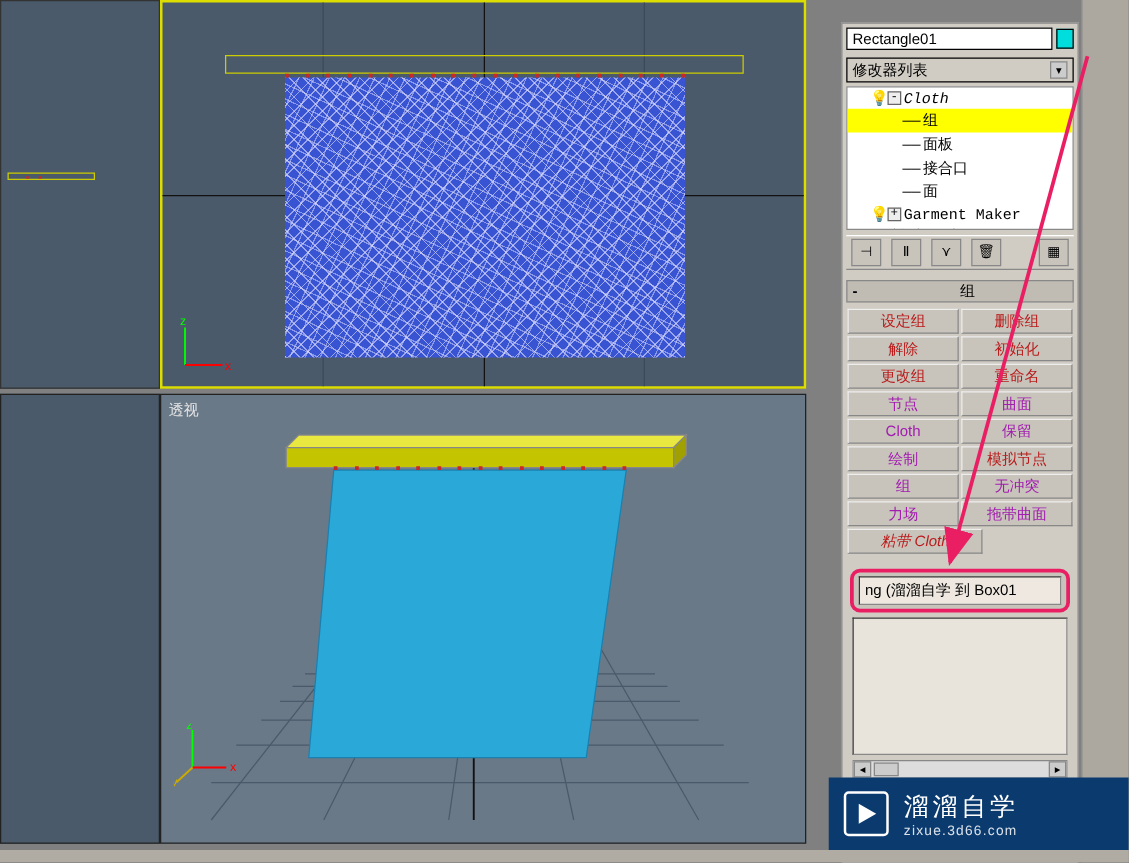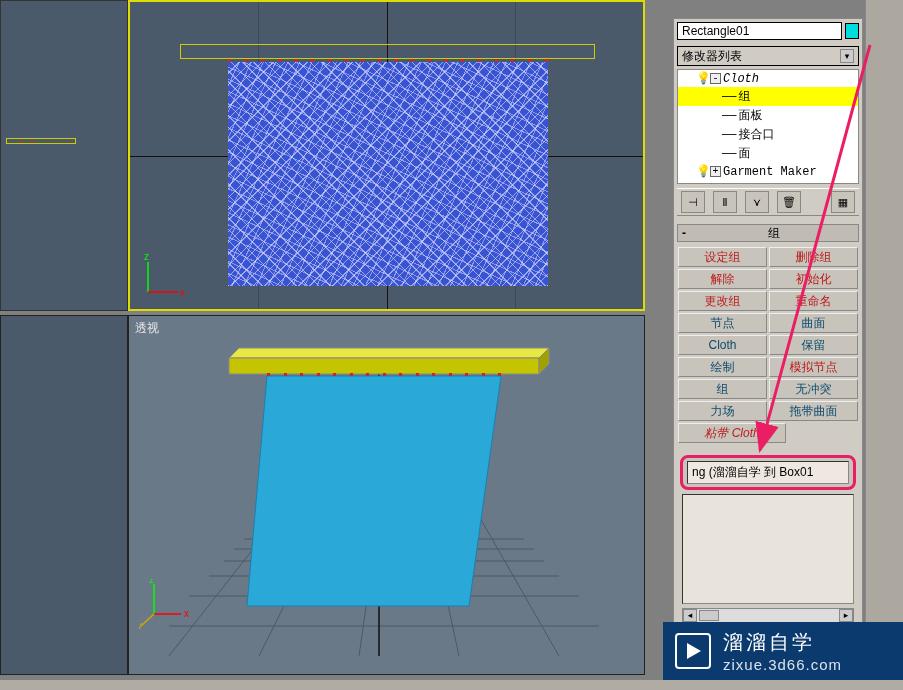--- a/index.html
+++ b/index.html
@@ -202,21 +202,21 @@
       height: 20px;
       background: #c8c4bc;
       border: 1px solid #888;
       border-top-color: #eee;
       border-left-color: #eee;
       text-align: center;
       line-height: 18px;
       font-size: 12px;
       color: #b91c1c;
     }
-    .btn.disabled { color: #0c4a6e; }
+    .btn.disabled { color: #a21caf; }
     .btn-full { grid-column: 1 / 3; font-style: italic; }
     .highlighted-area {
       margin: 10px 6px 4px;
       border: 3px solid #e91e63;
       border-radius: 8px;
       padding: 3px 4px;
       background: #c8c4bc;
     }
     .highlighted-field {
       background: #eee8e0;
@@ -279,21 +279,21 @@
     }
     .wm-icon {
       width: 36px; height: 36px;
       border: 2px solid #fff;
       border-radius: 4px;
       display: flex;
       align-items: center;
       justify-content: center;
     }
     .wm-text { font-size: 20px; letter-spacing: 3px; }
-    .wm-sub { font-size: 15px; letter-spacing: 1px; opacity: 0.85; }
+    .wm-sub { font-size: 11px; letter-spacing: 1px; opacity: 0.85; }
     .arrow-annotation {
       position: absolute;
       pointer-events: none;
     }
     .bottom-strip {
       position: absolute;
       left: 0;
       bottom: 0;
       width: 903px;
       height: 10px;

